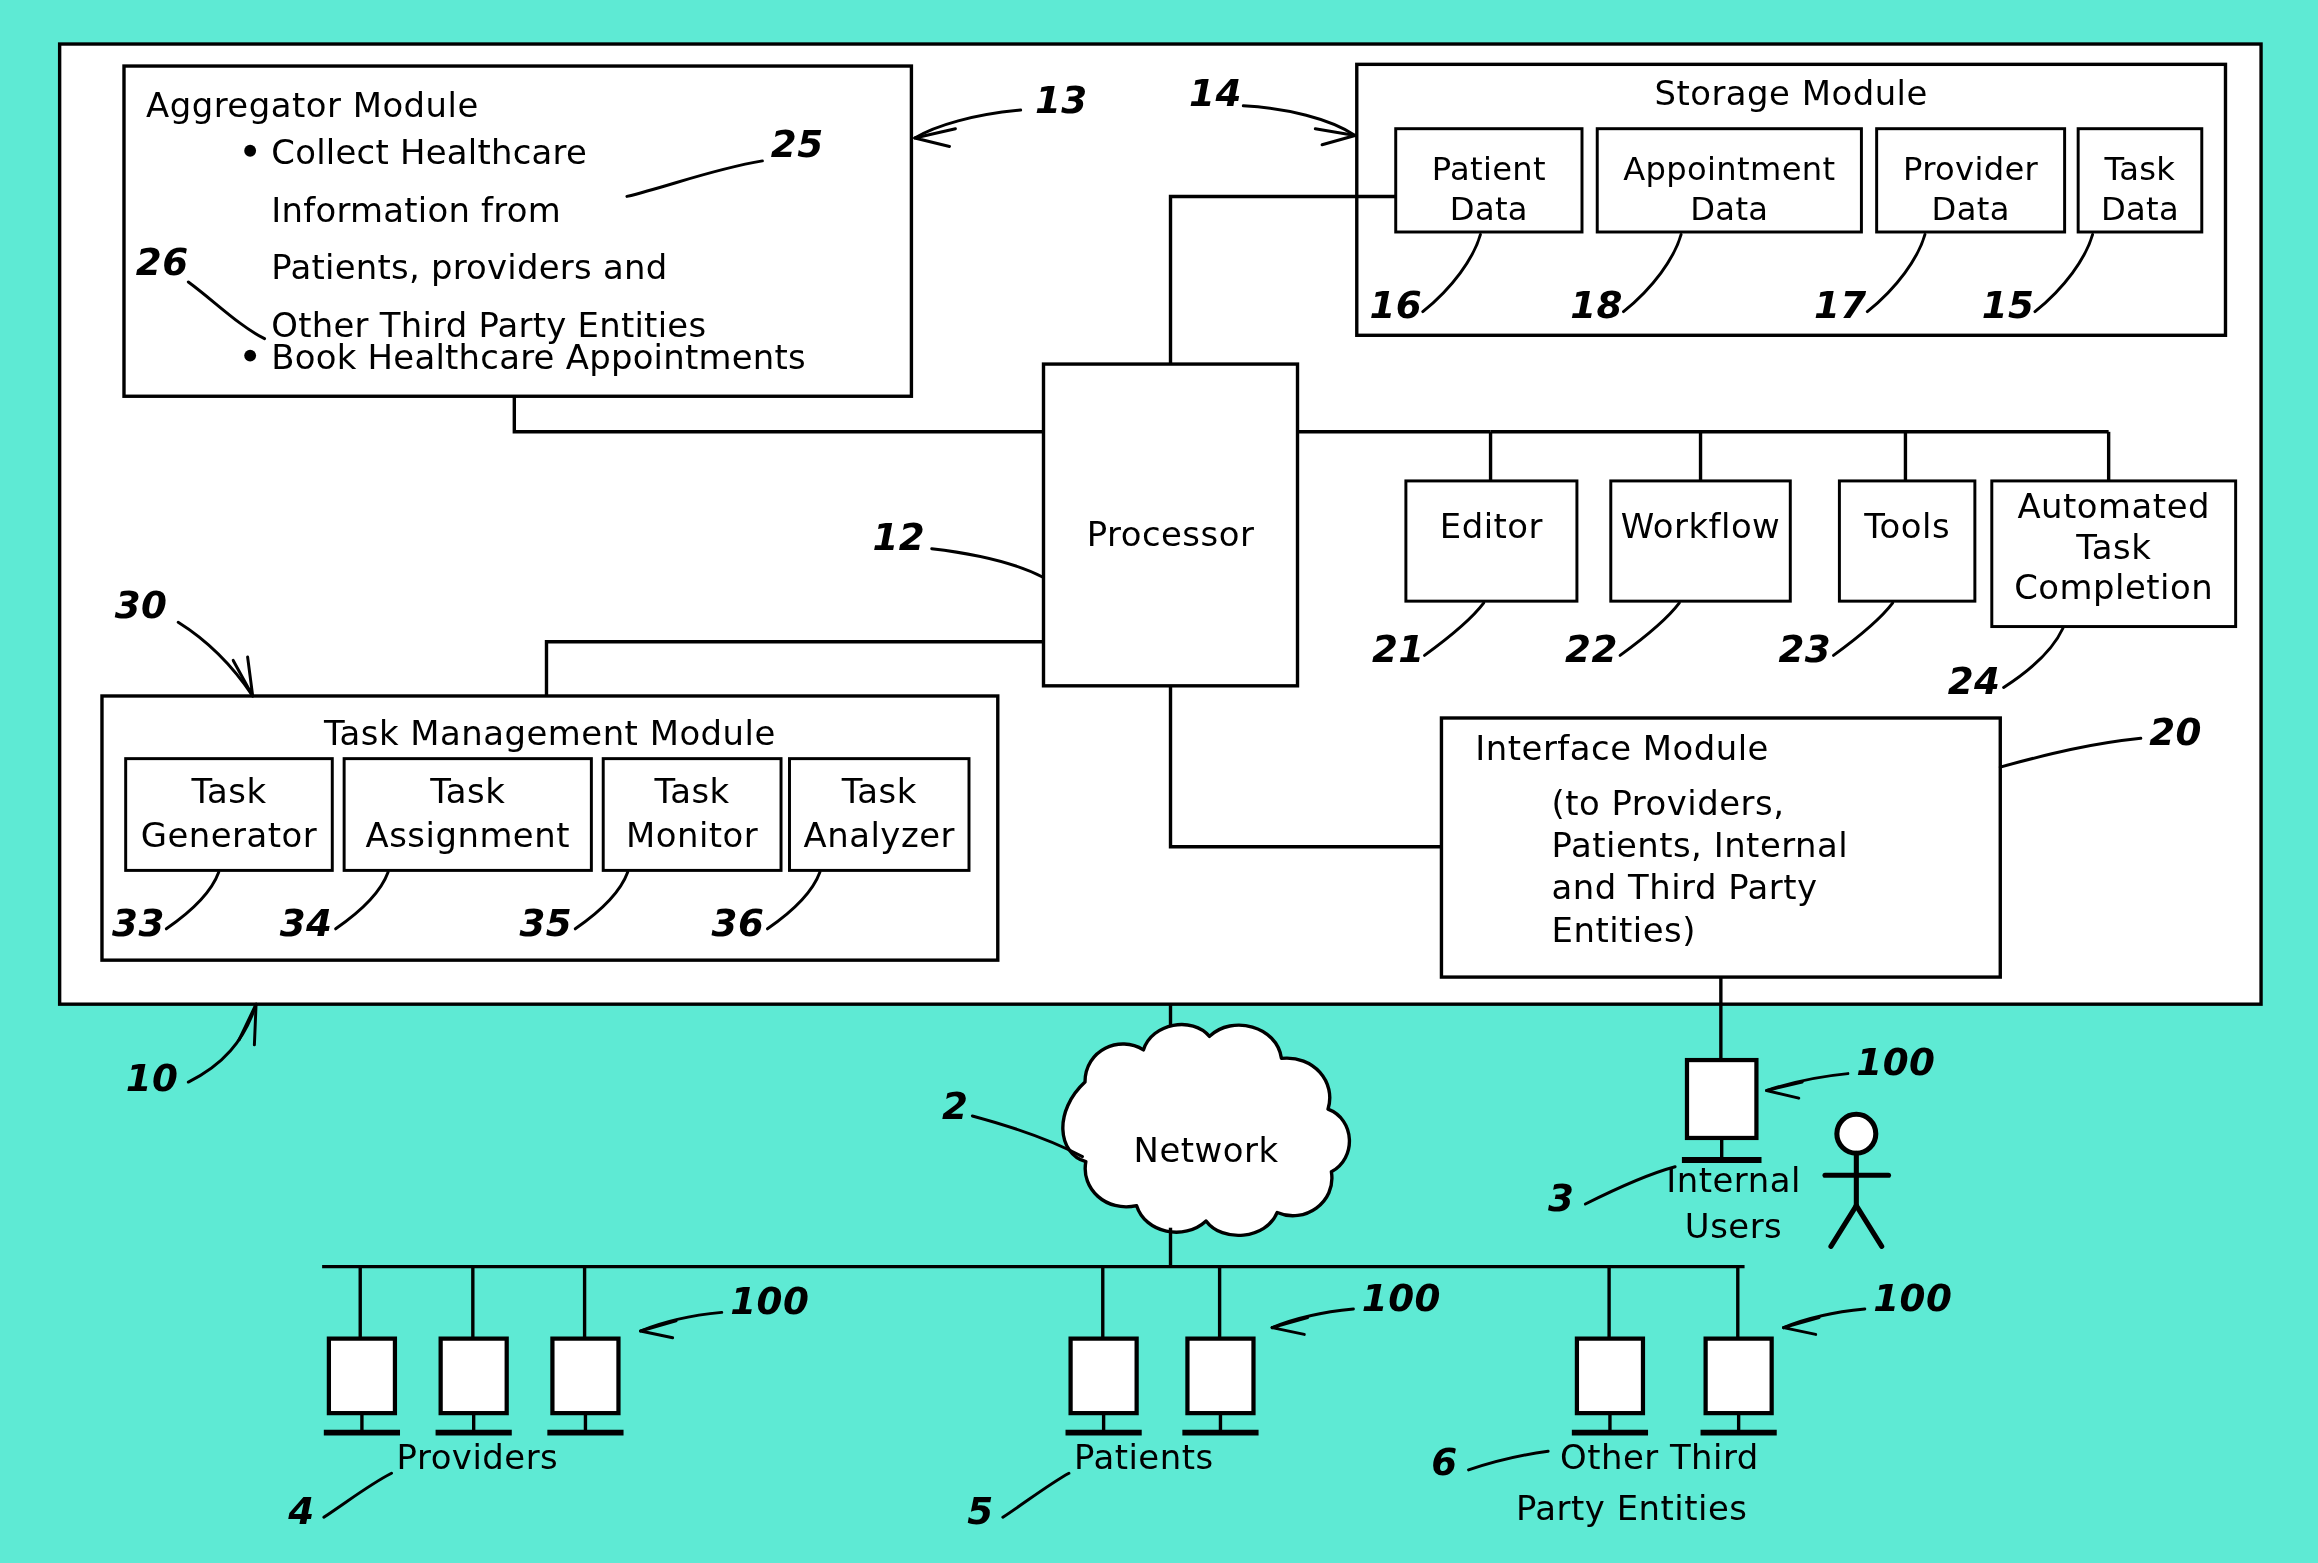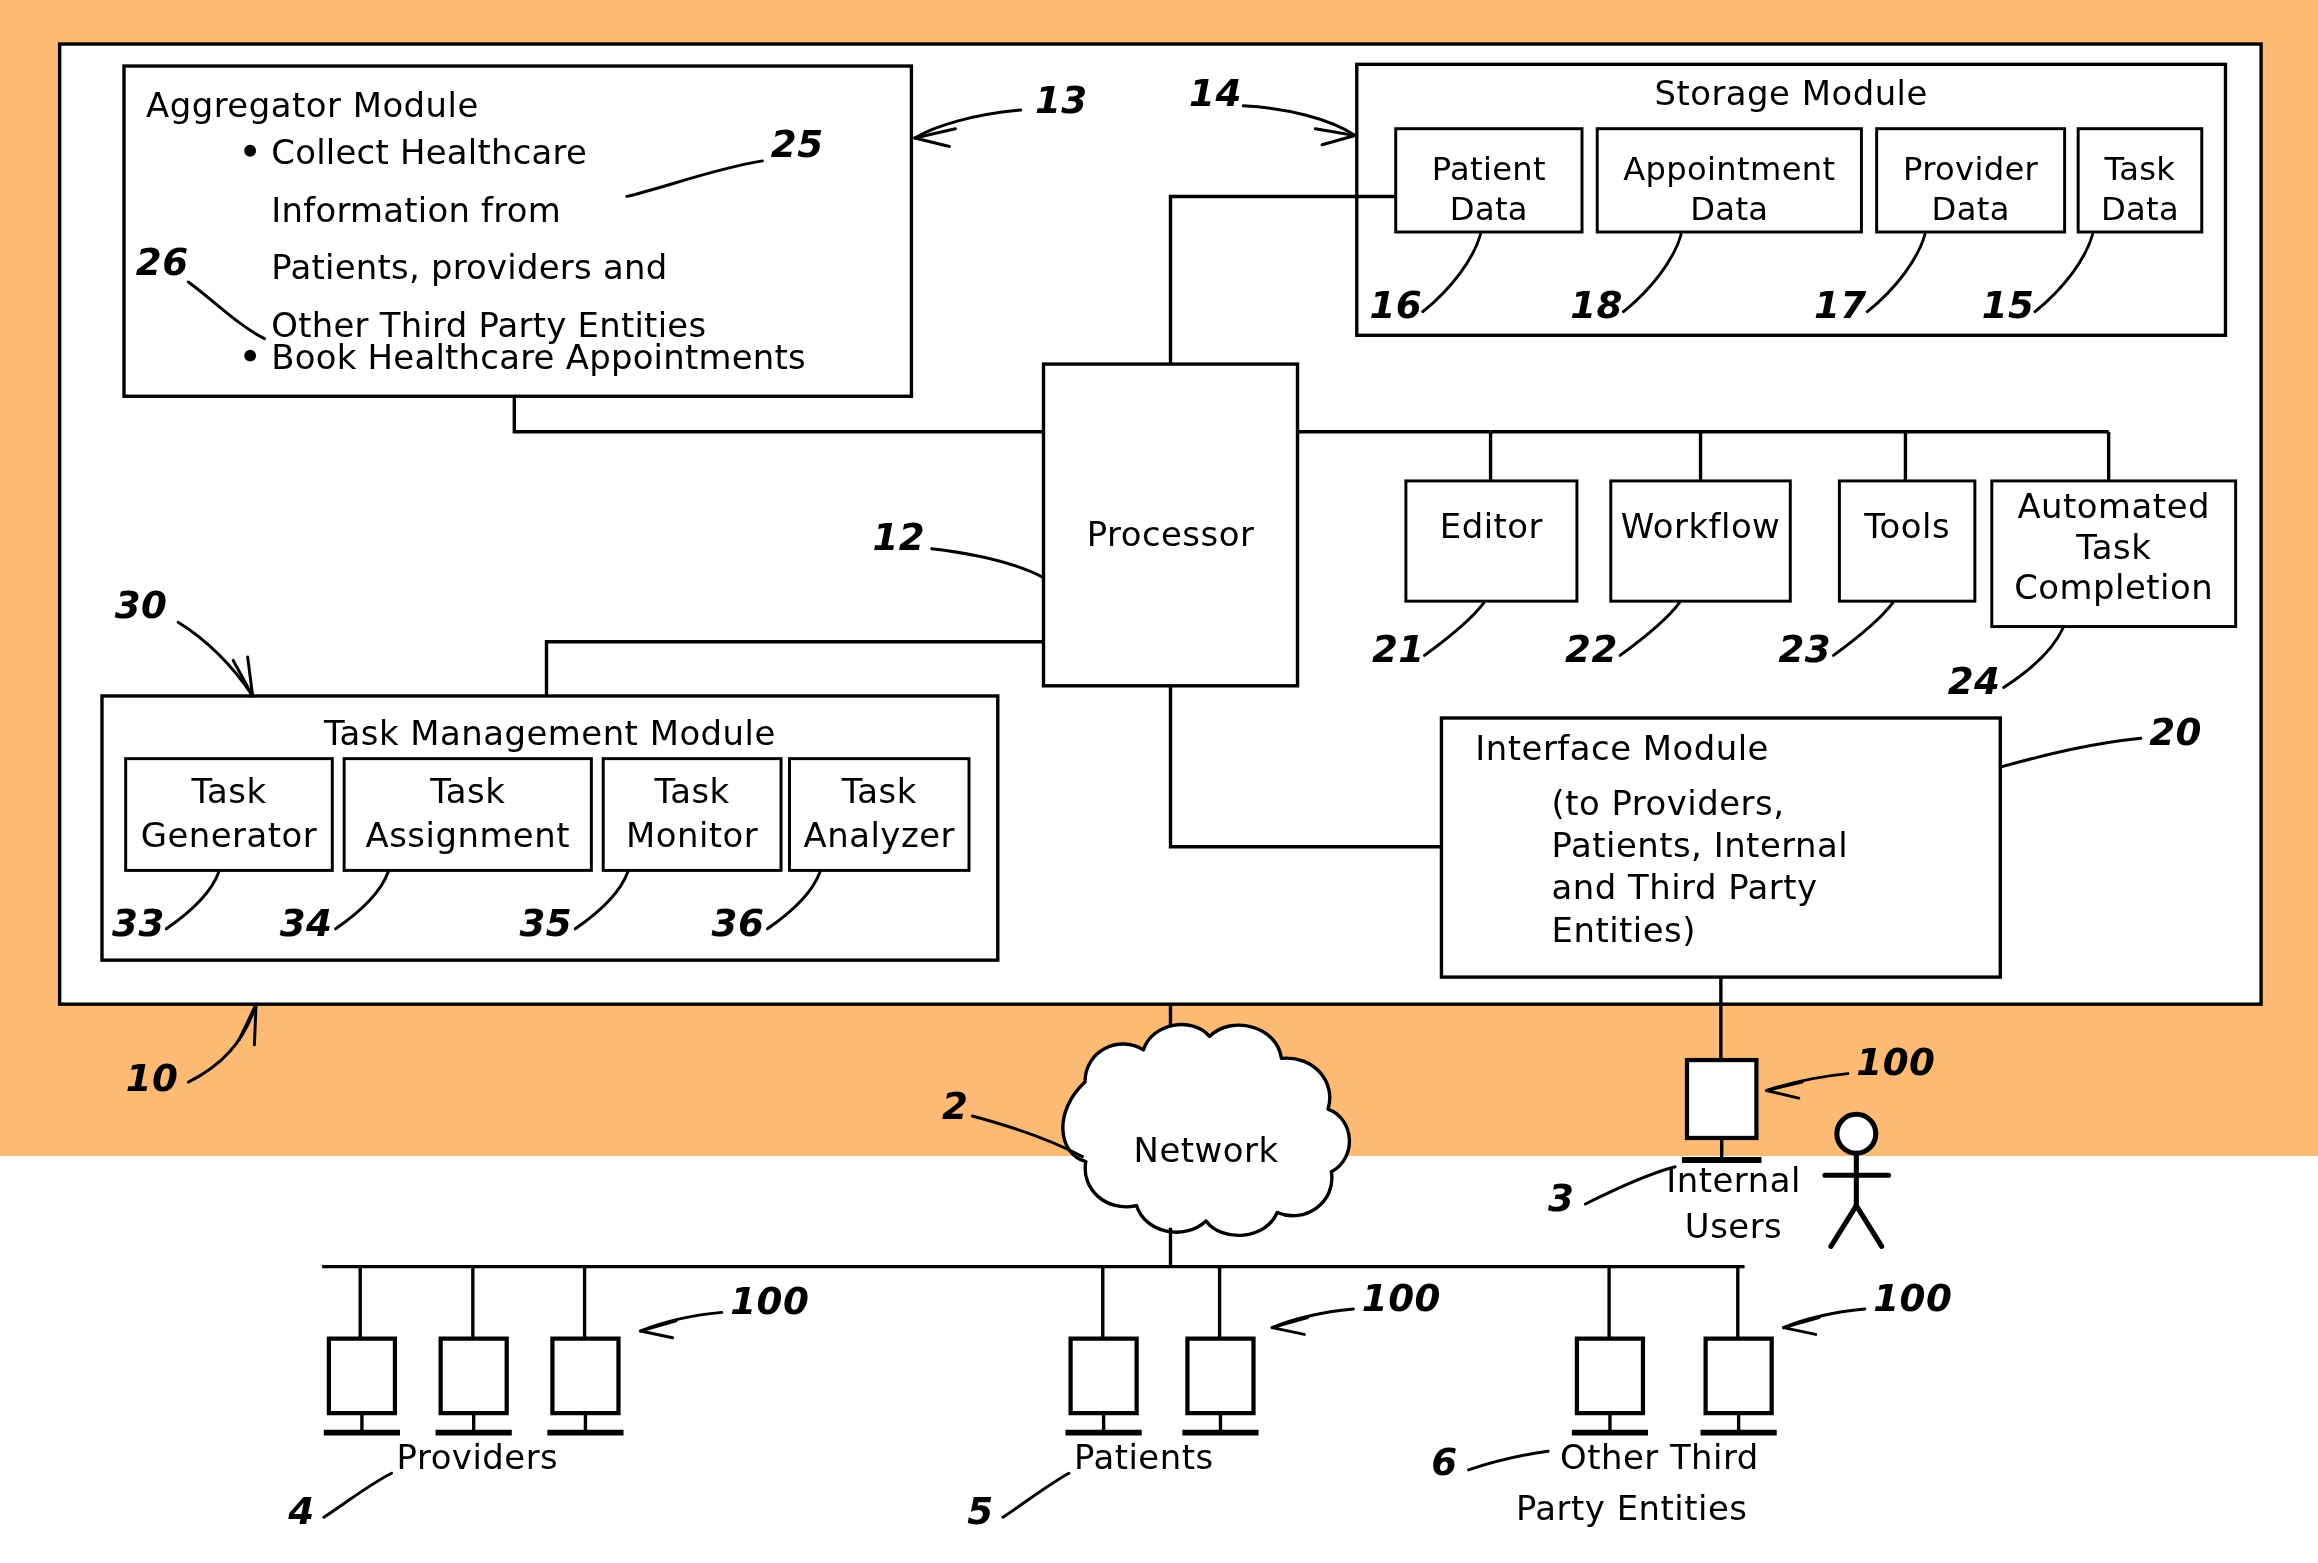--- a/index.html
+++ b/index.html
@@ -10,22 +10,22 @@
   }
   body {
     width: 2319px;
     height: 1563px;
     font-family: "DejaVu Sans", sans-serif;
     overflow: hidden;
   }
   #figure-root {
     position: relative;
     width: 2319px;
-    height: 1156px;
-    background: #fdba74;
+    height: 1563px;
+    background: #5eead4;
   }
   svg#diagram {
     display: block;
     width: 2319px;
     height: 1563px;
   }
   .box {
     fill: #ffffff;
     stroke: #000000;
     stroke-width: 4;

